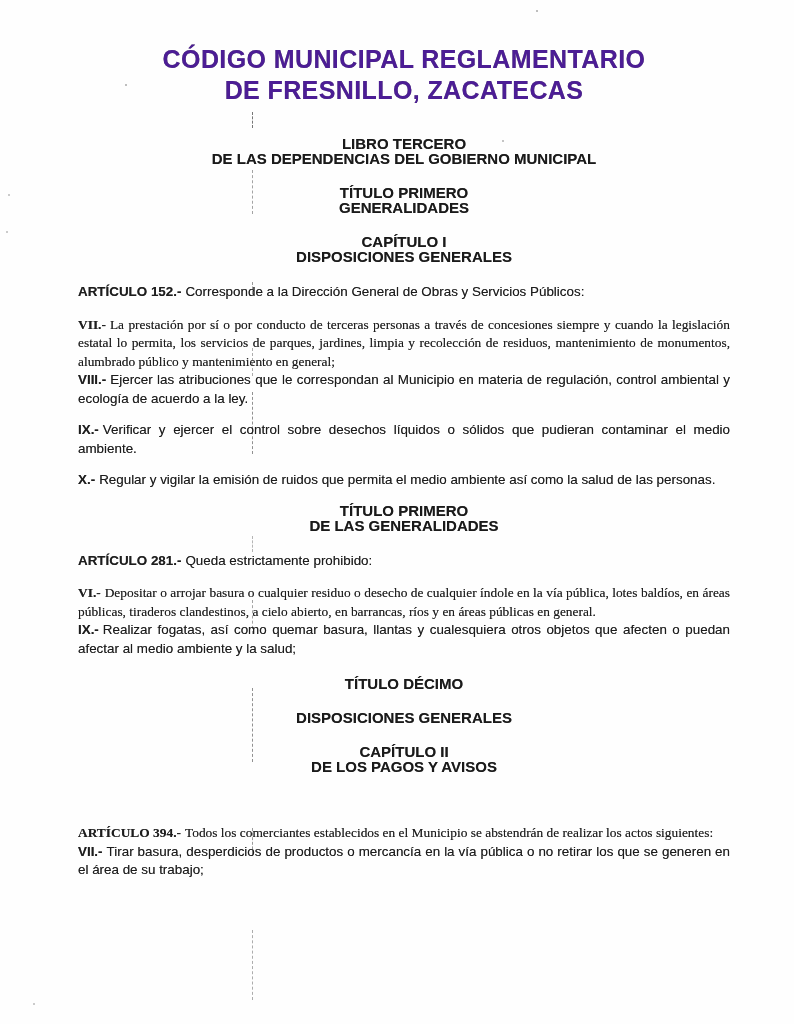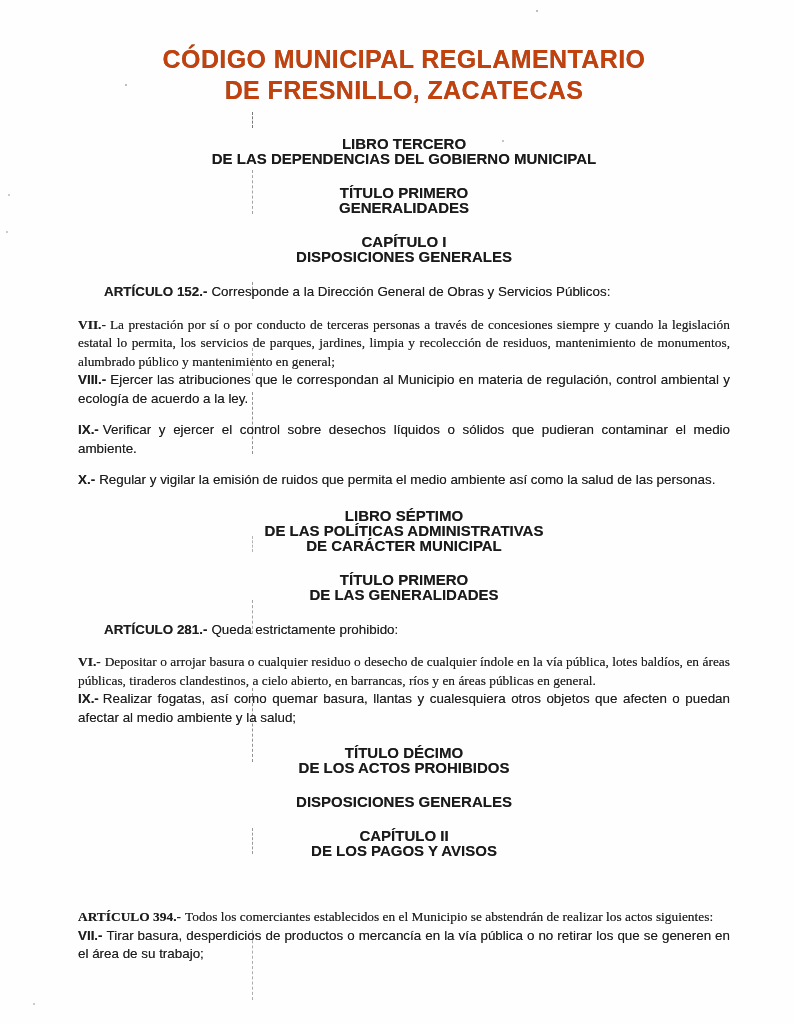--- a/index.html
+++ b/index.html
@@ -23,21 +23,21 @@
     width: 652px;
     text-shadow: 0 0 0.5px rgba(20,20,20,0.55);
   }
   .doc-title {
     font-size: 25px;
     font-weight: 700;
     line-height: 31px;
     letter-spacing: 0.4px;
     text-align: center;
     margin: 0 0 30px 0;
-    color: #c2410c;
+    color: #4c1d95;
   }
   .hgroup {
     text-align: center;
     font-weight: 700;
     font-size: 15px;
     line-height: 15px;
     margin: 0 0 19px 0;
     color: #1a1a1a;
   }
   .hgroup div { white-space: nowrap; }
@@ -45,21 +45,21 @@
     font-size: 13.4px;
     line-height: 18.5px;
     text-align: justify;
     margin: 0 0 13px 0;
   }
   .para.tight { margin-bottom: 0; font-family: Liberation Serif, serif; }
   .run-label {
     font-weight: 700;
     padding-right: 4px;
   }
-  .art-lead { margin-top: 14px; margin-bottom: 14px; margin-left: 26px; }
+  .art-lead { margin-top: 14px; margin-bottom: 14px; }
   .gap-md { margin-top: 18px; }
   .gap-lg { margin-top: 50px; }
   
   .fold-seg {
     position: absolute;
     left: 252px;
     width: 0;
     border-left: 1.5px dashed #4a4a4a;
   }
   .speck {
@@ -128,46 +128,40 @@
     </p>
 
     <p class="para">
       <span class="run-label">IX.-</span><span>Verificar y ejercer el control sobre desechos líquidos o sólidos que pudieran contaminar el medio ambiente.</span>
     </p>
 
     <p class="para">
       <span class="run-label">X.-</span><span>Regular y vigilar la emisión de ruidos que permita el medio ambiente así como la salud de las personas.</span>
     </p>
 
-    <div class="hgroup gap-md">
-      <div>LIBRO SÉPTIMO</div>
-      <div>DE LAS POLÍTICAS ADMINISTRATIVAS</div>
-      <div>DE CARÁCTER MUNICIPAL</div>
-    </div>
 
     <div class="hgroup">
       <div>TÍTULO PRIMERO</div>
       <div>DE LAS GENERALIDADES</div>
     </div>
 
     <p class="para art-lead">
       <span class="run-label">ARTÍCULO 281.-</span><span>Queda estrictamente prohibido:</span>
     </p>
 
     <p class="para tight">
       <span class="run-label">VI.-</span><span>Depositar o arrojar basura o cualquier residuo o desecho de cualquier índole en la vía pública, lotes baldíos, en áreas públicas, tiraderos clandestinos, a cielo abierto, en barrancas, ríos y en áreas públicas en general.</span>
     </p>
 
     <p class="para">
       <span class="run-label">IX.-</span><span>Realizar fogatas, así como quemar basura, llantas y cualesquiera otros objetos que afecten o puedan afectar al medio ambiente y la salud;</span>
     </p>
 
     <div class="hgroup gap-md">
       <div>TÍTULO DÉCIMO</div>
-      <div>DE LOS ACTOS PROHIBIDOS</div>
     </div>
 
     <div class="hgroup">
       <div>DISPOSICIONES GENERALES</div>
     </div>
 
     <div class="hgroup">
       <div>CAPÍTULO II</div>
       <div>DE LOS PAGOS Y AVISOS</div>
     </div>

